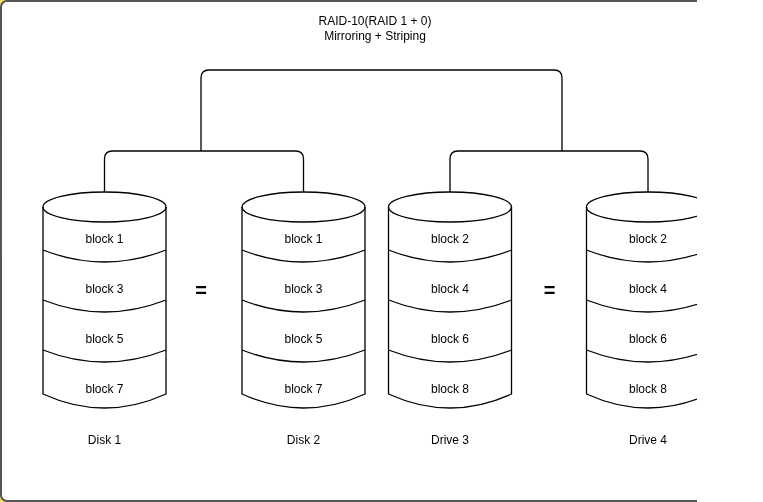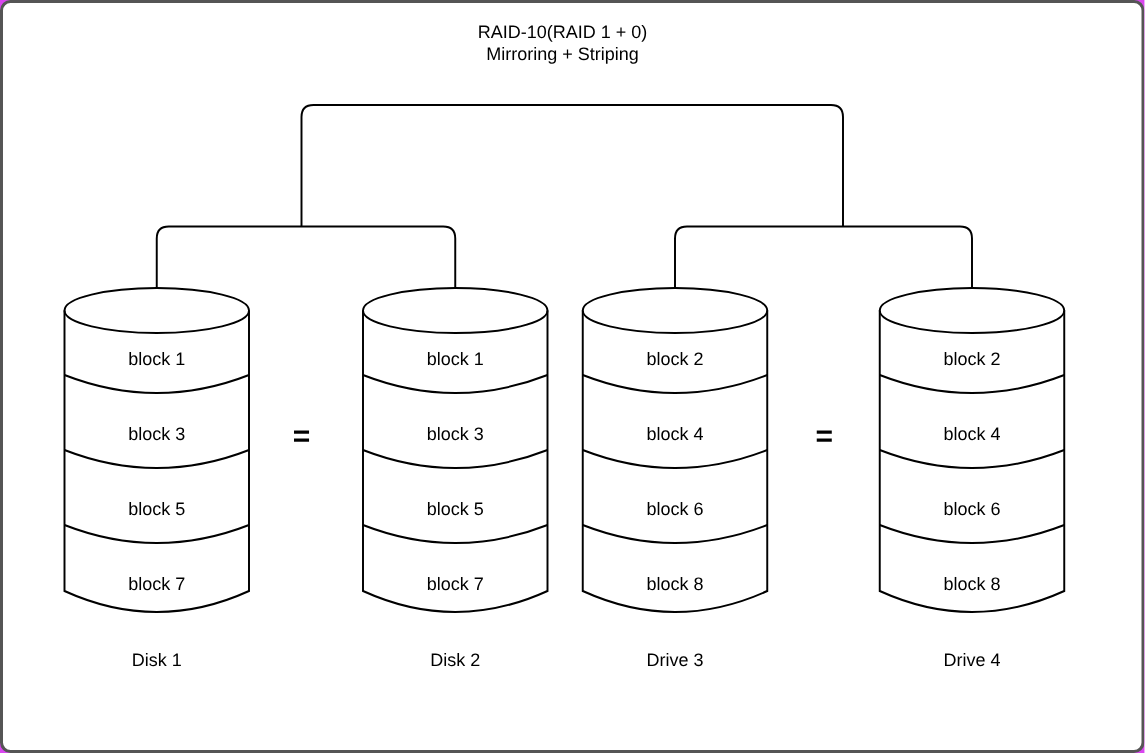--- a/index.html
+++ b/index.html
@@ -3,23 +3,23 @@
 <meta charset="utf-8">
 <style>
   html, body {
     margin: 0;
     padding: 0;
     background: #ffffff;
     font-family: "Liberation Sans", "DejaVu Sans", sans-serif;
   }
   .page {
     position: relative;
-    width: 763px;
+    width: 697px;
     height: 502px;
-    background: #d946ef;
+    background: #fde047;
     overflow: hidden;
   }
   svg text {
     font-family: "Liberation Sans", "DejaVu Sans", sans-serif;
     fill: #000000;
   }
   .lbl   { font-size: 12px; }
   .title { font-size: 12px; }
   .eq    { font-size: 20px; font-weight: bold; }
 </style>

